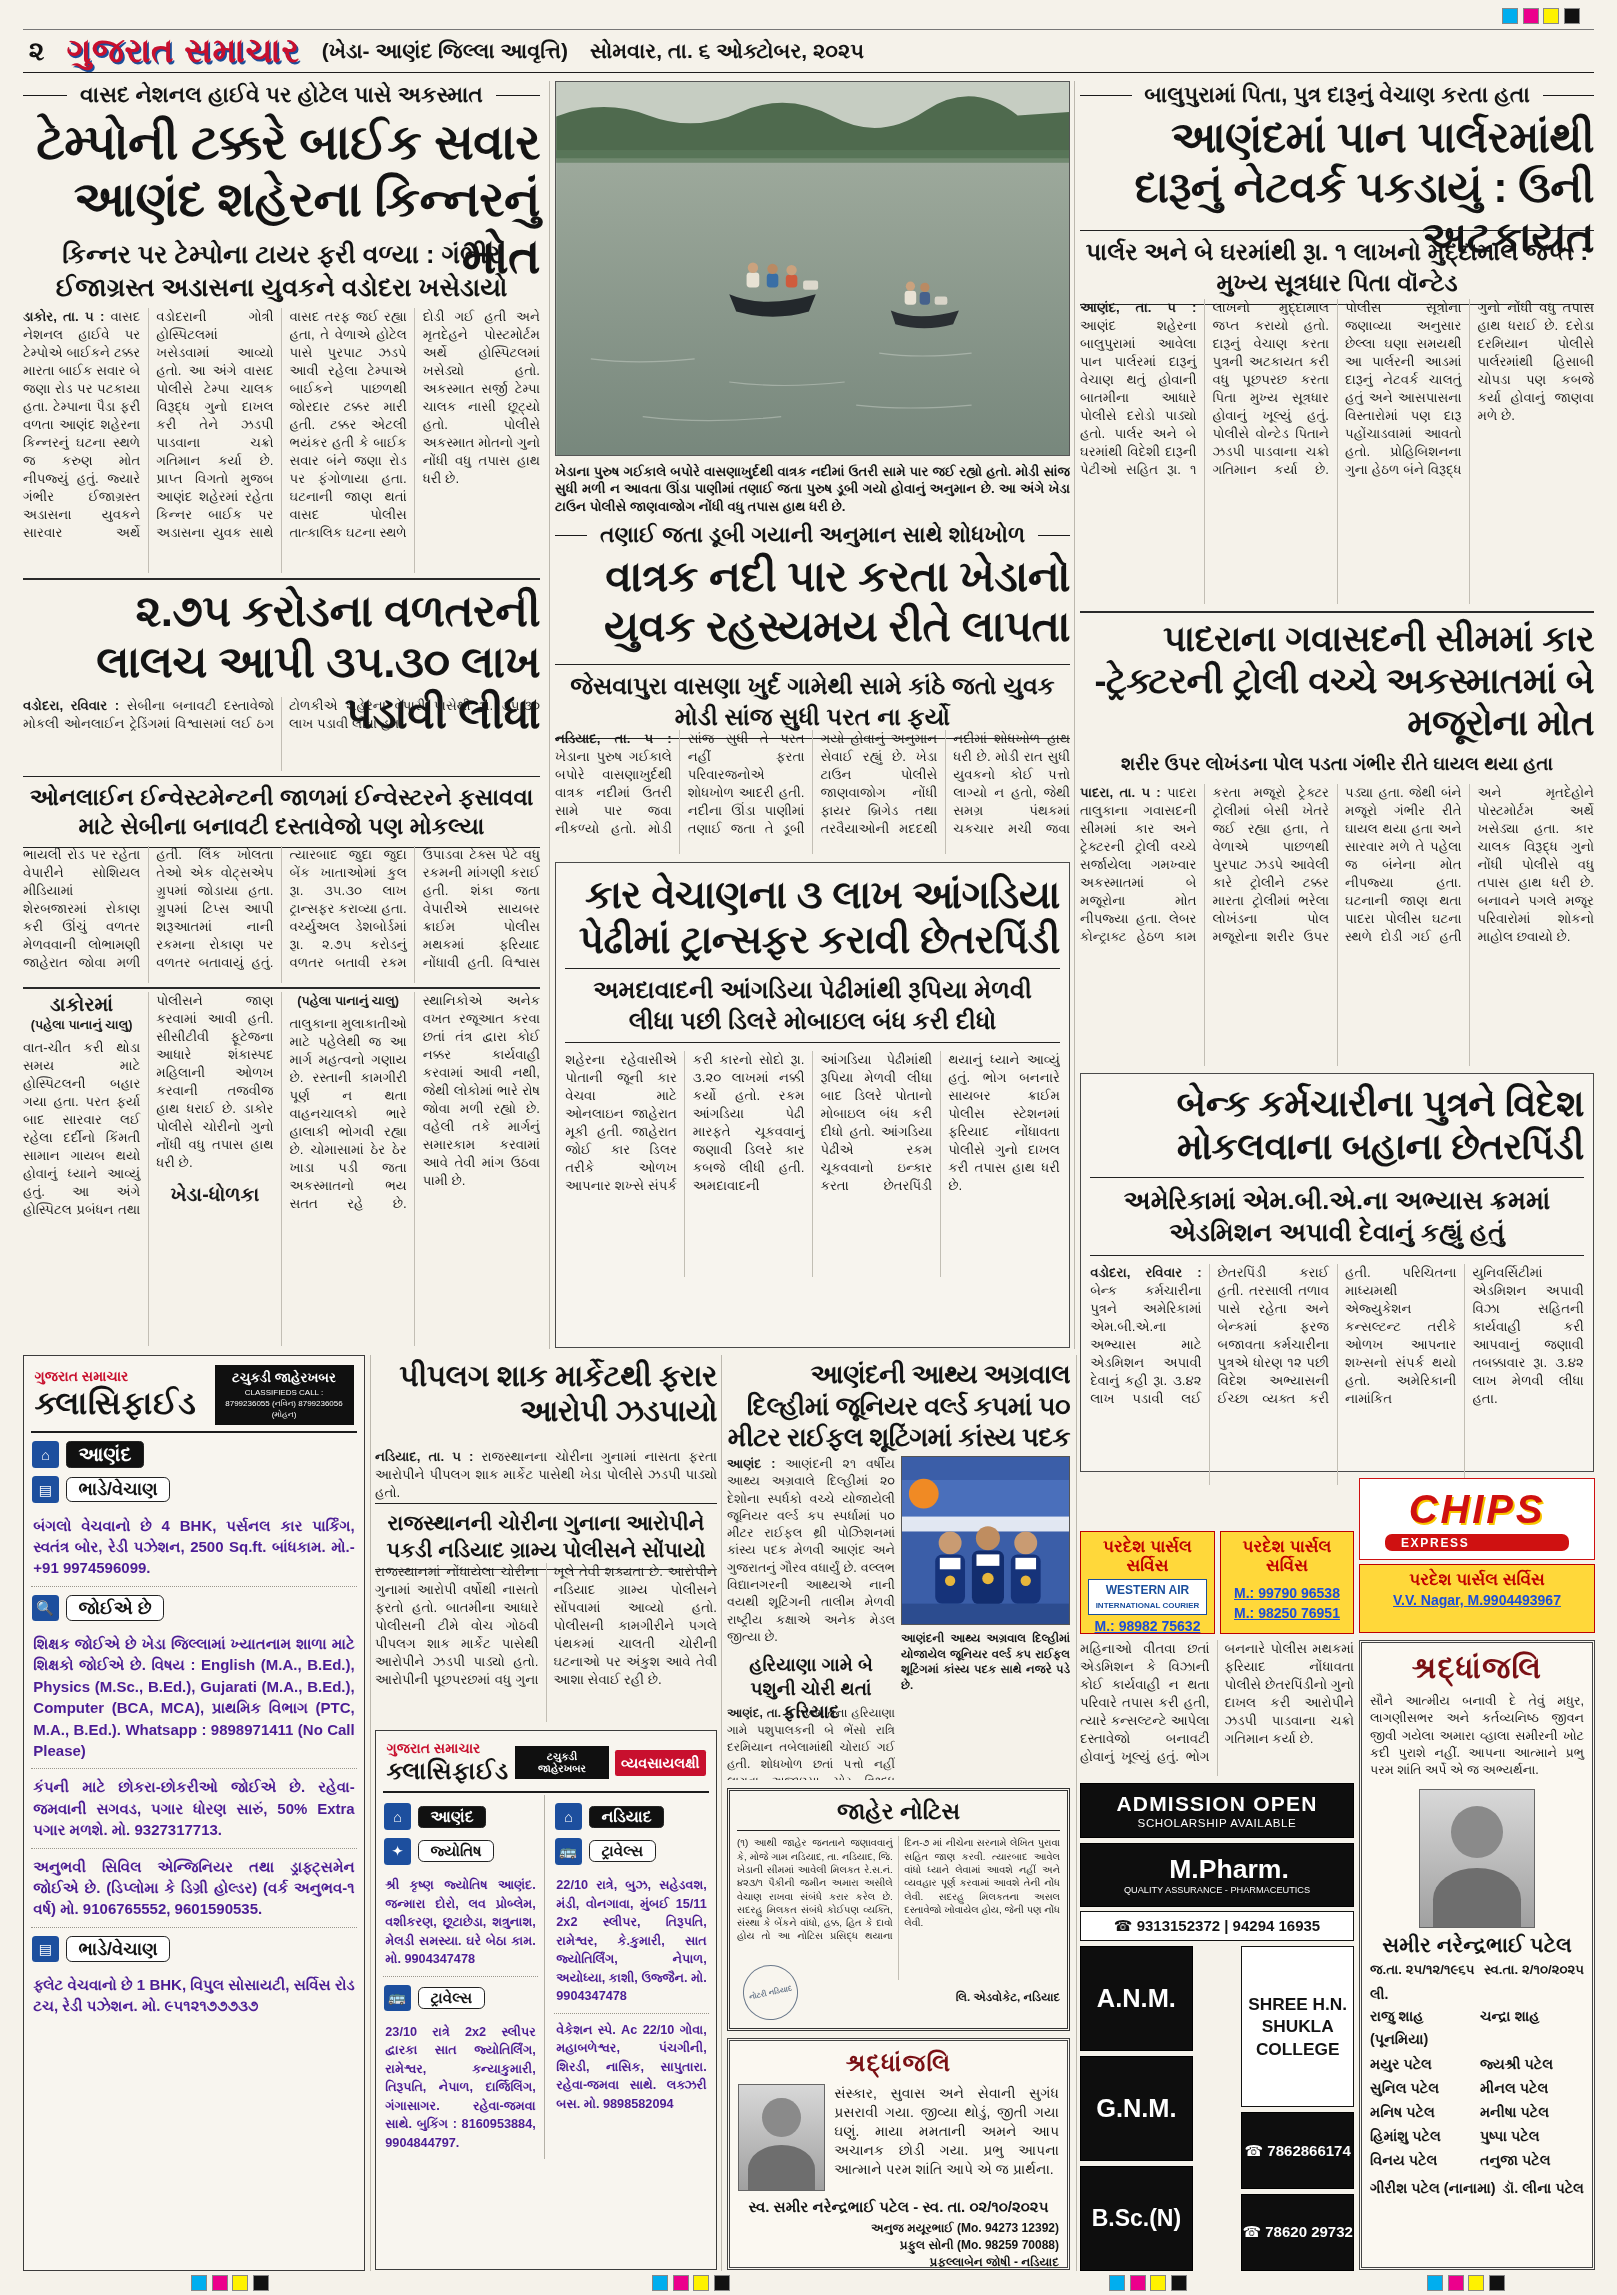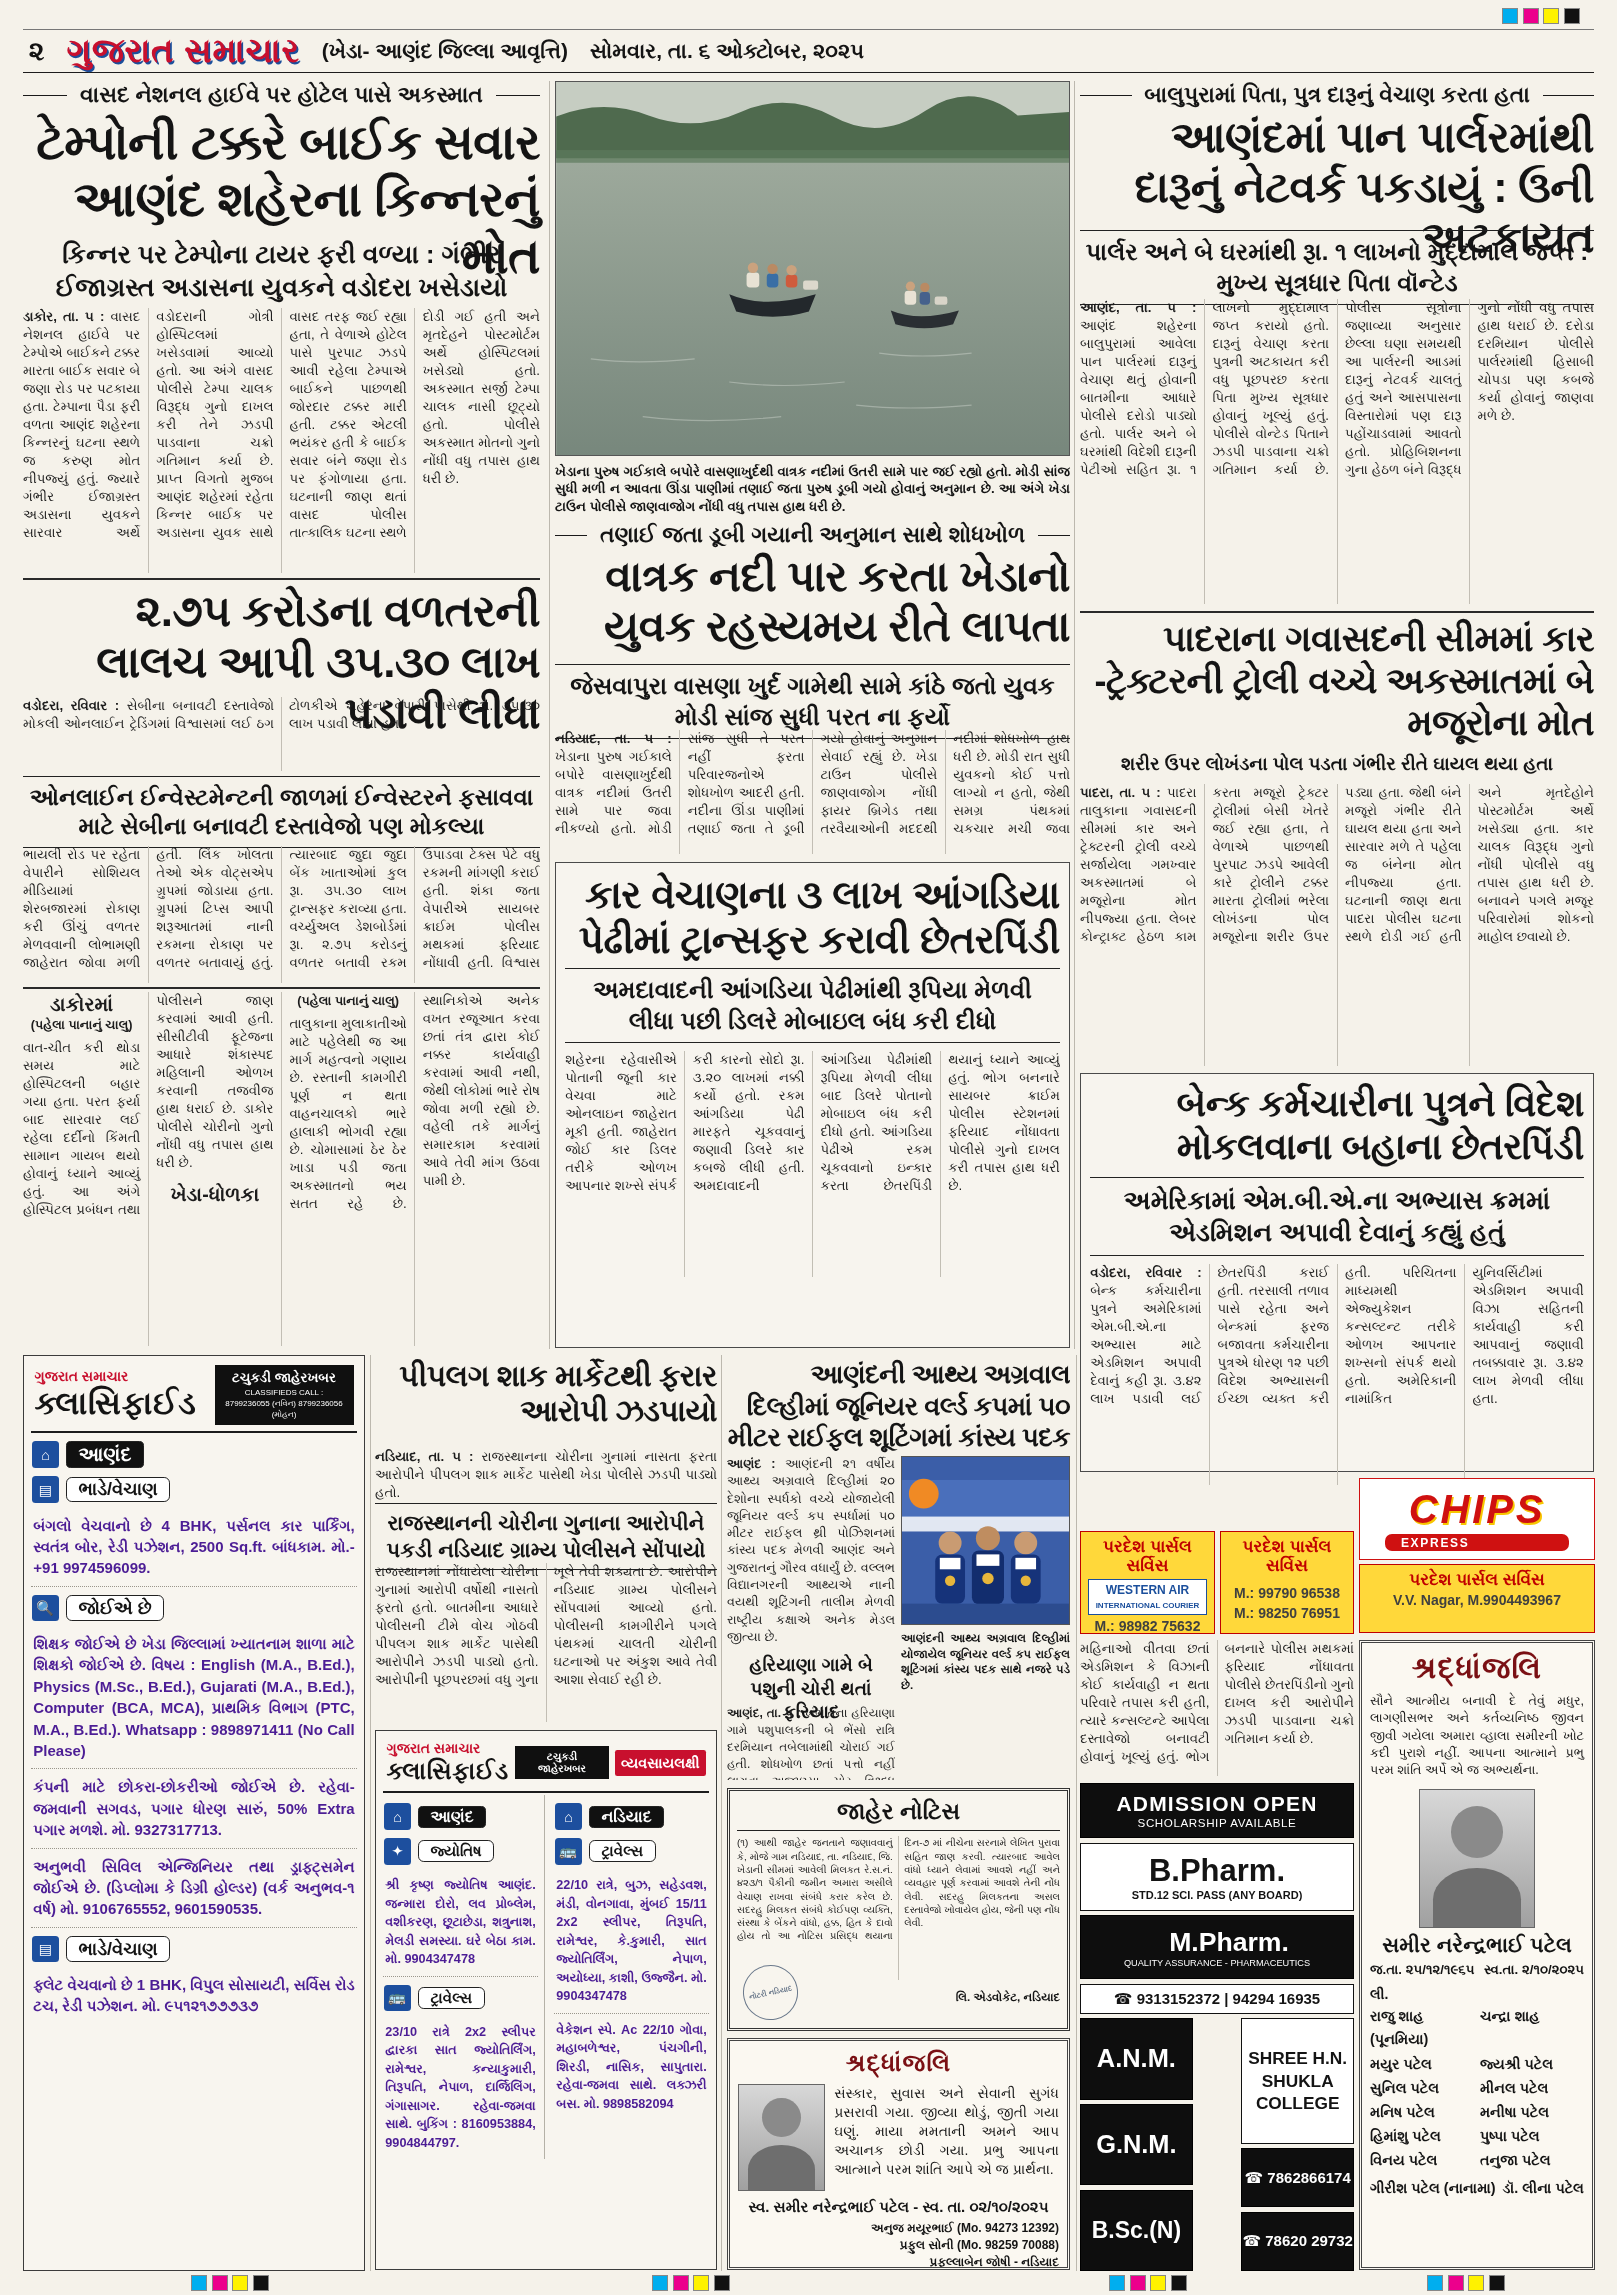--- a/index.html
+++ b/index.html
@@ -40,21 +40,21 @@
 .clsh-call .t2{display:block;font-size:8px;margin-top:2.3px;line-height:1.35;}
 .tagred{background:#c8102e;color:#fff;font-weight:bold;font-size:14.4px;padding:4.6px 5.8px;border-radius:2.3px;text-align:center;line-height:1.15;}
 .pill{display:flex;align-items:center;gap:7px;margin:8px 1.2px 4.6px 1.2px;}
 .pill .ic{width:26.6px;height:26.6px;min-width:26.6px;background:#1d4f9e;color:#fff;display:flex;align-items:center;justify-content:center;font-size:14.4px;border-radius:3.5px;}
 .pill .lb{border:1.2px solid #222;border-radius:5.8px;padding:1.2px 11.6px;font-weight:bold;font-size:18px;background:#fff;}
 .pill.city .lb{background:#111;color:#fff;border-radius:4.6px;font-size:19.6px;}
 .ad{font-size:15px;line-height:21.4px;font-weight:bold;text-align:justify;border-bottom:1.2px dotted #9a968c;padding:7px 2.3px;color:#4c1d95;}
 .ady{background:#ffd83a;border:1.2px solid #c00000;text-align:center;padding:4.6px 3.5px;overflow:hidden;}
 .ady .t{color:#c00000;font-weight:bold;font-size:17px;line-height:1.12;}
 .ady .w{background:#fff;color:#1b4f9c;font-weight:bold;font-size:12px;border:1.2px solid #1b4f9c;margin:4.6px 3.5px 2.3px 3.5px;padding:2.3px 1.2px;line-height:1.2;}
-.ady .ph{color:#404040;font-weight:bold;font-size:14px;margin-top:3.5px;}
+.ady .ph{color:#1d4ed8;font-weight:bold;font-size:14px;margin-top:3.5px;text-decoration:underline;}
 .chips{background:#fff;border:1.7px solid #cf1111;display:flex;flex-direction:column;align-items:center;justify-content:center;overflow:hidden;}
 .chips .c1{color:#cf1111;font-size:40px;font-weight:bold;font-style:italic;letter-spacing:2.9px;text-shadow:1.7px 1.7px 0 #f7c600;}
 .chips .c2{background:#cf1111;color:#fff;font-weight:bold;font-size:12px;padding:1.2px 16px;border-radius:7px;margin-top:2.3px;letter-spacing:1.7px;}
 .admB{background:#0e0e0e;color:#fff;text-align:center;display:flex;flex-direction:column;justify-content:center;border:1.2px solid #000;}
 .admW{background:#fff;border:1.7px solid #111;text-align:center;display:flex;flex-direction:column;justify-content:center;}
 .obit{border:3.5px double #444;background:#fbf8f1;padding:8px;overflow:hidden;}
 .obit-h{font-weight:bold;text-align:center;color:#7a1014;letter-spacing:1.2px;}
 .notice{border:3.5px double #333;background:#f8f5ee;padding:7px;overflow:hidden;position:relative;}
 .notice-title{font-weight:bold;text-align:center;font-size:23px;border-bottom:1.7px solid #222;padding-bottom:4.6px;margin-bottom:5.8px;}
 .notice-body{font-size:9.8px;line-height:13.3px;text-align:justify;column-count:2;column-gap:11.6px;column-rule:0.6px solid #c2beb4;overflow:hidden;}
@@ -215,24 +215,20 @@
   <div class="ph">V.V. Nagar, M.9904493967</div>
 </div>
 
 <div class="abs bt c2" style="left:1080px;top:1640px;width:274px;height:136px;">મહિનાઓ વીતવા છતાં એડમિશન કે વિઝાની કોઈ કાર્યવાહી ન થતા પરિવારે તપાસ કરી હતી, ત્યારે કન્સલ્ટન્ટે આપેલા દસ્તાવેજો બનાવટી હોવાનું ખૂલ્યું હતું. ભોગ બનનારે પોલીસ મથકમાં ફરિયાદ નોંધાવતા પોલીસે છેતરપિંડીનો ગુનો દાખલ કરી આરોપીને ઝડપી પાડવાના ચક્રો ગતિમાન કર્યા છે.</div>
 
 <div class="abs" style="left:1080px;top:1783px;width:274px;height:488px;display:flex;flex-direction:column;gap:4.6px;">
   <div class="admB" style="height:55px;">
     <span style="font-size:21px;font-weight:bold;letter-spacing:1.2px;">ADMISSION OPEN</span>
     <span style="font-size:11.6px;letter-spacing:0.6px;">SCHOLARSHIP AVAILABLE</span>
   </div>
-  <div class="admW" style="height:68px;">
-    <span style="font-size:31px;font-weight:bold;">B.Pharm.</span>
-    <span style="font-size:11px;font-weight:bold;">STD.12 SCI. PASS (ANY BOARD)</span>
-  </div>
   <div class="admB" style="height:64px;">
     <span style="font-size:26.6px;font-weight:bold;padding-left:24px;">M.Pharm.</span>
     <span style="font-size:9.2px;">QUALITY ASSURANCE - PHARMACEUTICS</span>
   </div>
   <div class="admW" style="height:30px;">
     <span style="font-size:15px;font-weight:bold;">☎ 9313152372 | 94294 16935</span>
   </div>
   <div style="flex:1;display:flex;gap:4.6px;">
     <div style="flex:1;display:flex;flex-direction:column;gap:4.6px;">
       <div class="admB" style="flex:1;">

